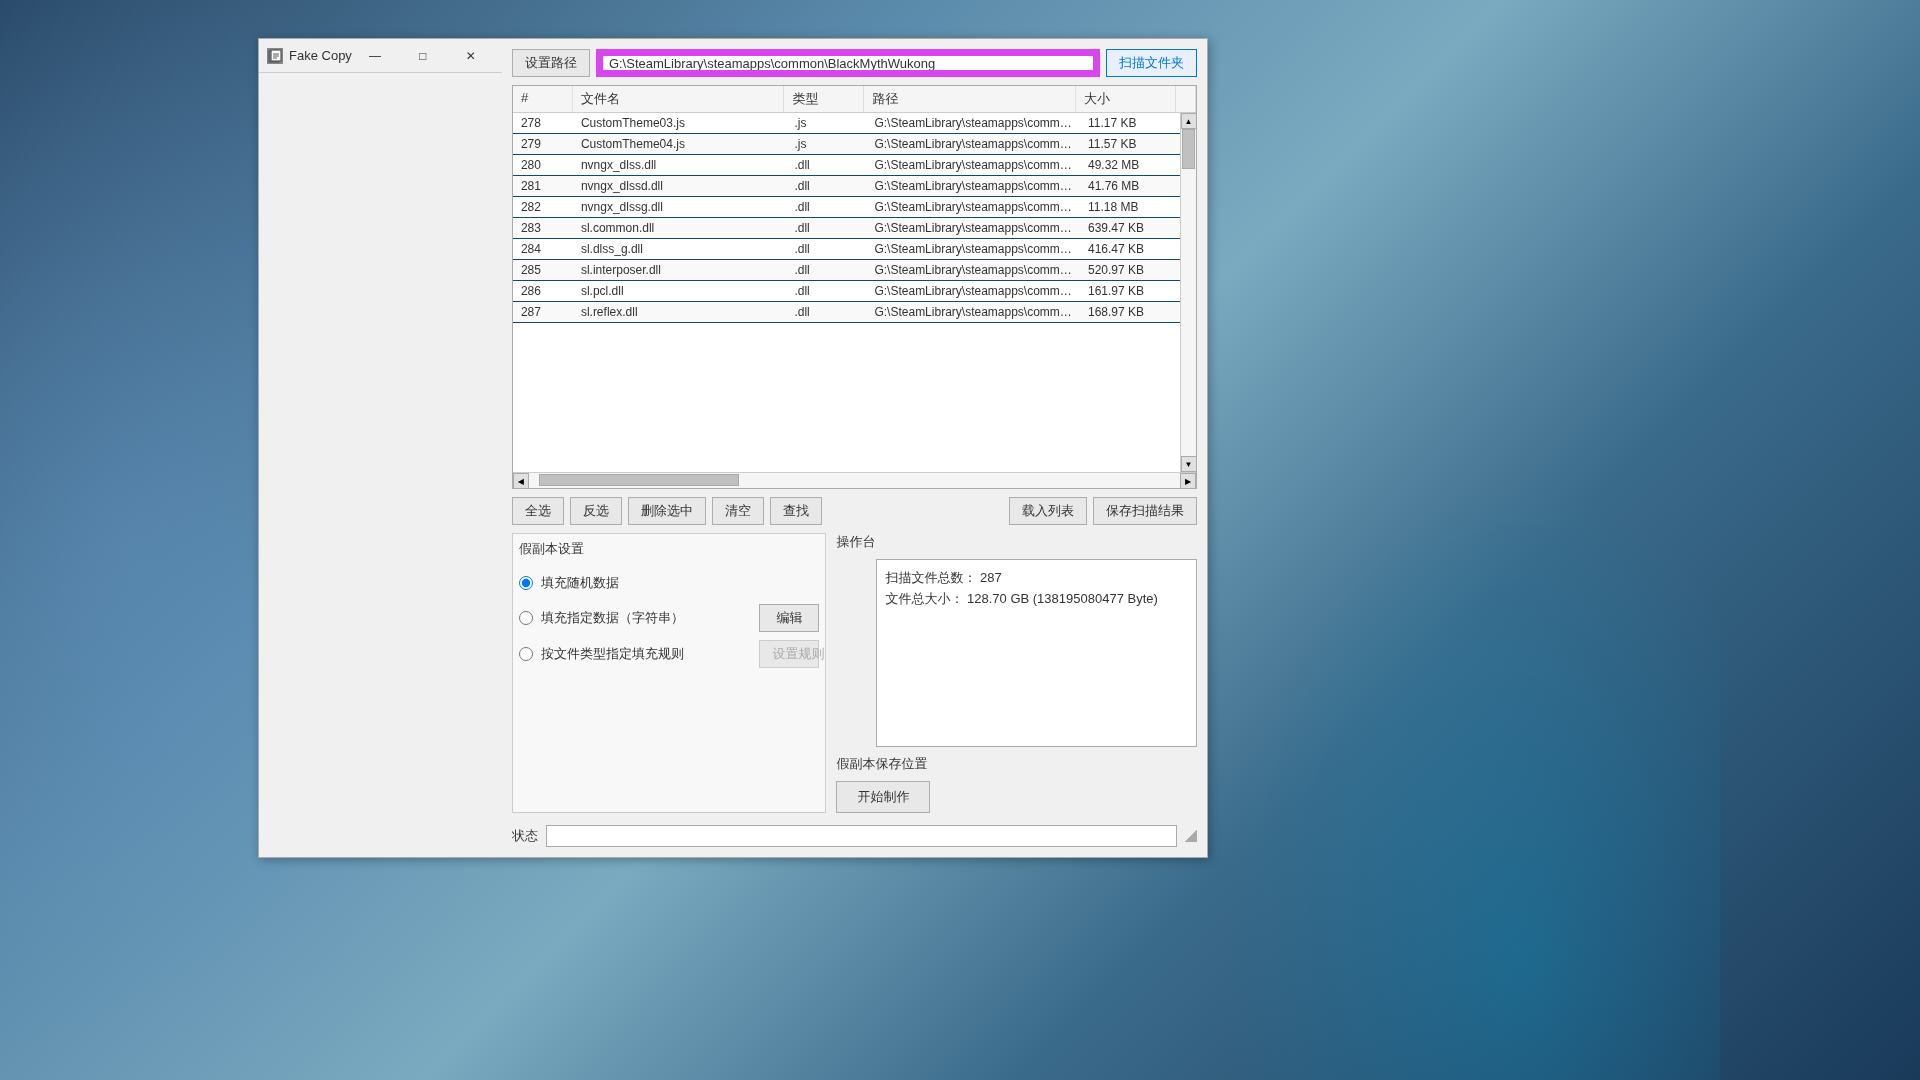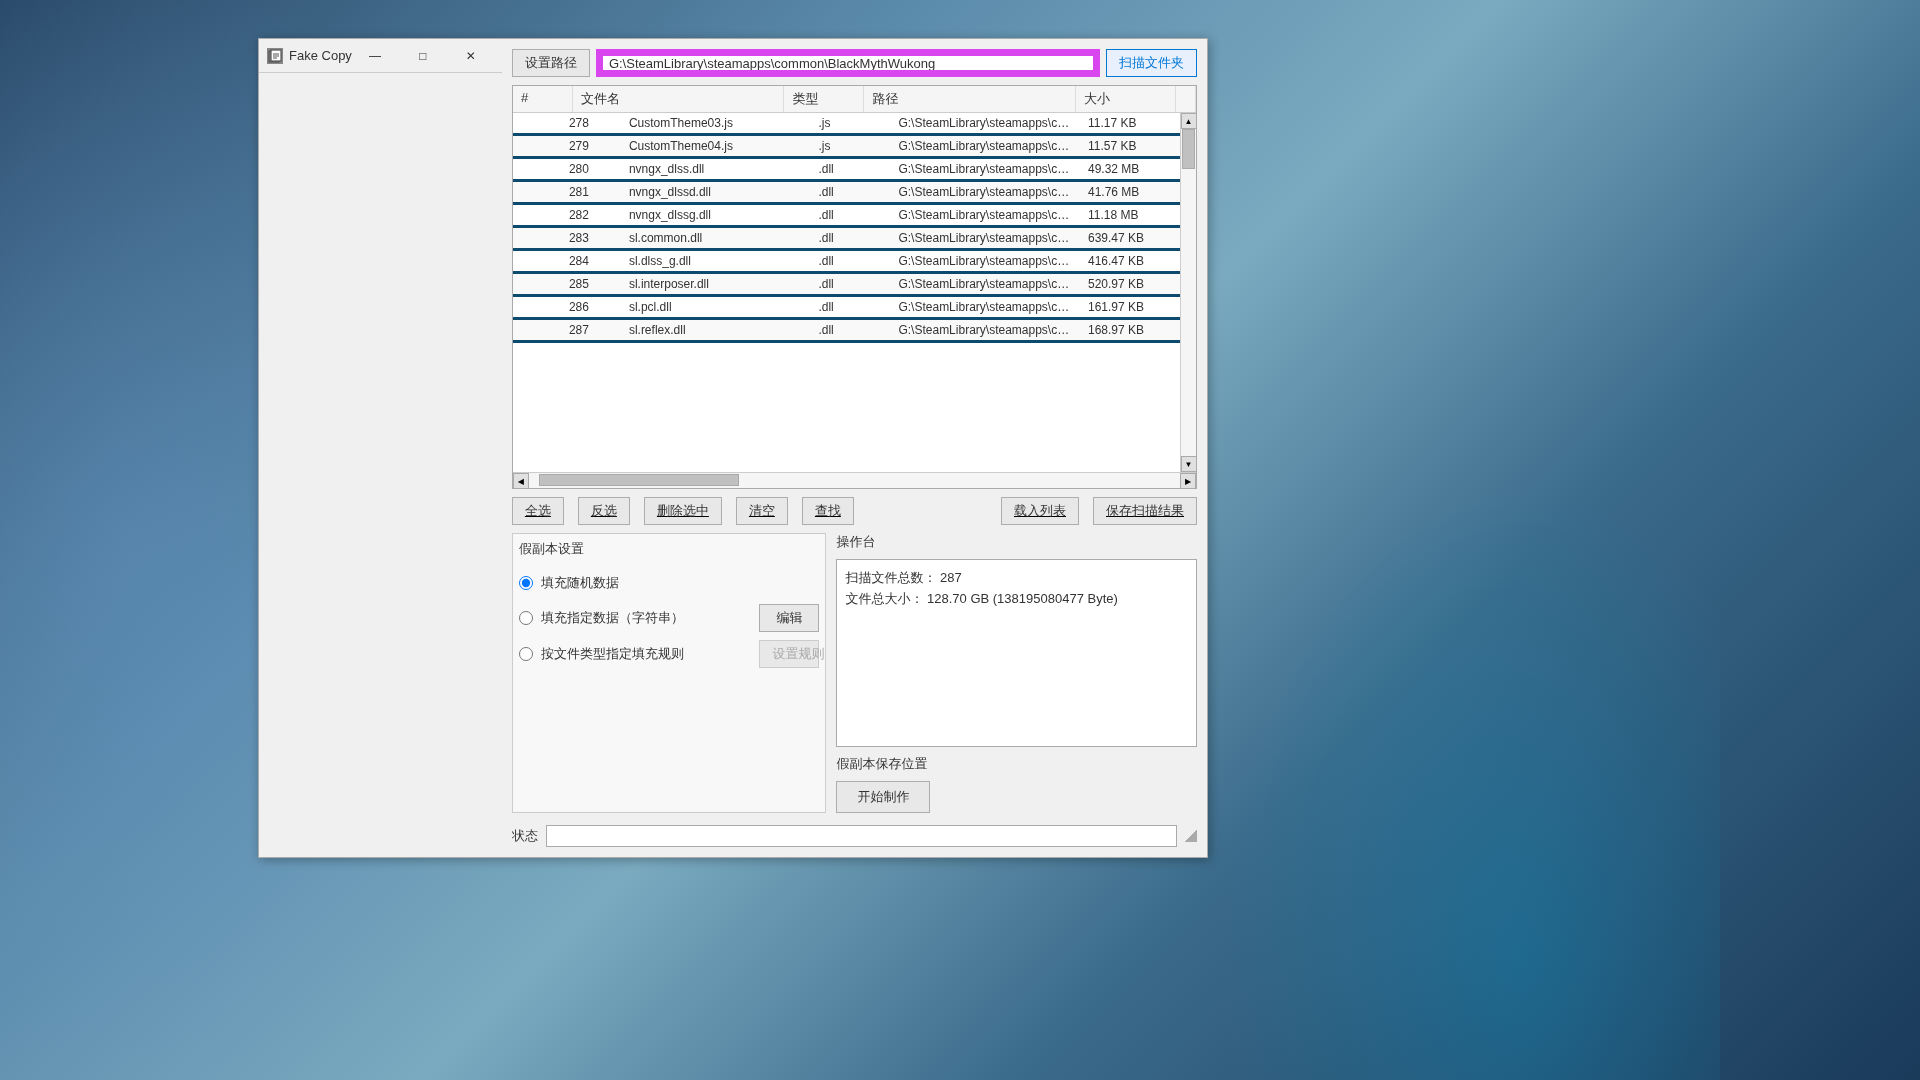--- a/index.html
+++ b/index.html
@@ -159,22 +159,21 @@
     .table-header-cell {
       padding: 4px 8px;
       border-right: 1px solid #ddd;
       font-size: 13px;
       color: #333;
       font-weight: normal;
     }
     .table-row {
       display: grid;
       grid-template-columns: 60px 1fr 80px 1fr 100px;
-      border-bottom: 3px solid #0c4a6e;
-      padding-left: 48px;
+      border-bottom: 1px solid #0c4a6e;
     }
     .table-row:nth-child(even) { background: #f9f9f9; }
     .table-cell {
       padding: 3px 8px;
       font-size: 12px;
       color: #333;
       overflow: hidden;
       text-overflow: ellipsis;
       white-space: nowrap;
     }
@@ -257,24 +256,23 @@
       left: 10px;
       width: 200px;
       height: 12px;
       background: #c0c0c0;
       border: 1px solid #aaa;
     }
 
     
     .action-row {
       display: flex;
-      gap: 14px;
-      flex-shrink: 0;
-      align-items: center;
-      text-decoration: underline;
+      gap: 6px;
+      flex-shrink: 0;
+      align-items: center;
     }
     .action-spacer { flex: 1; }
 
     
     .bottom-section {
       display: flex;
       gap: 10px;
       flex-shrink: 0;
       height: 280px;
     }
@@ -326,20 +324,21 @@
       color: #333;
     }
     .console-output {
       flex: 1;
       border: 1px solid #aaa;
       background: white;
       padding: 8px;
       font-size: 13px;
       color: #333;
       line-height: 1.6;
+      margin-left: 40px;
     }
     .save-path-label {
       font-size: 13px;
       color: #333;
     }
     .save-path-input {
       width: 100%;
       height: 28px;
       border: 1px solid #aaa;
       padding: 2px 6px;

